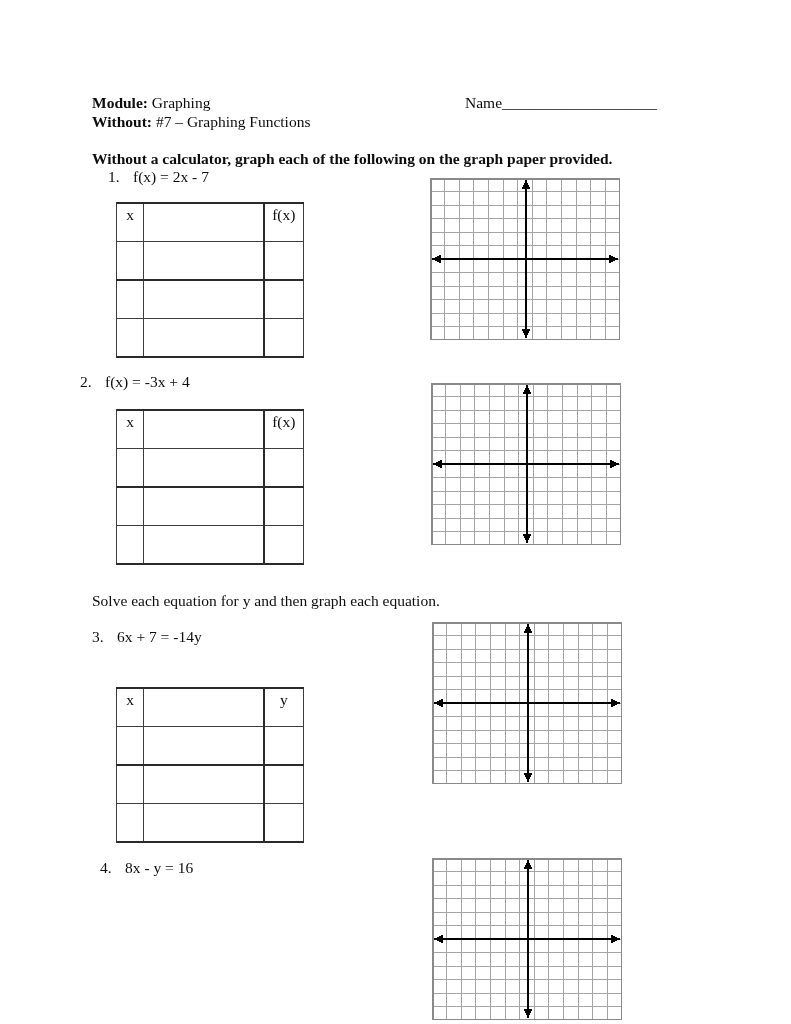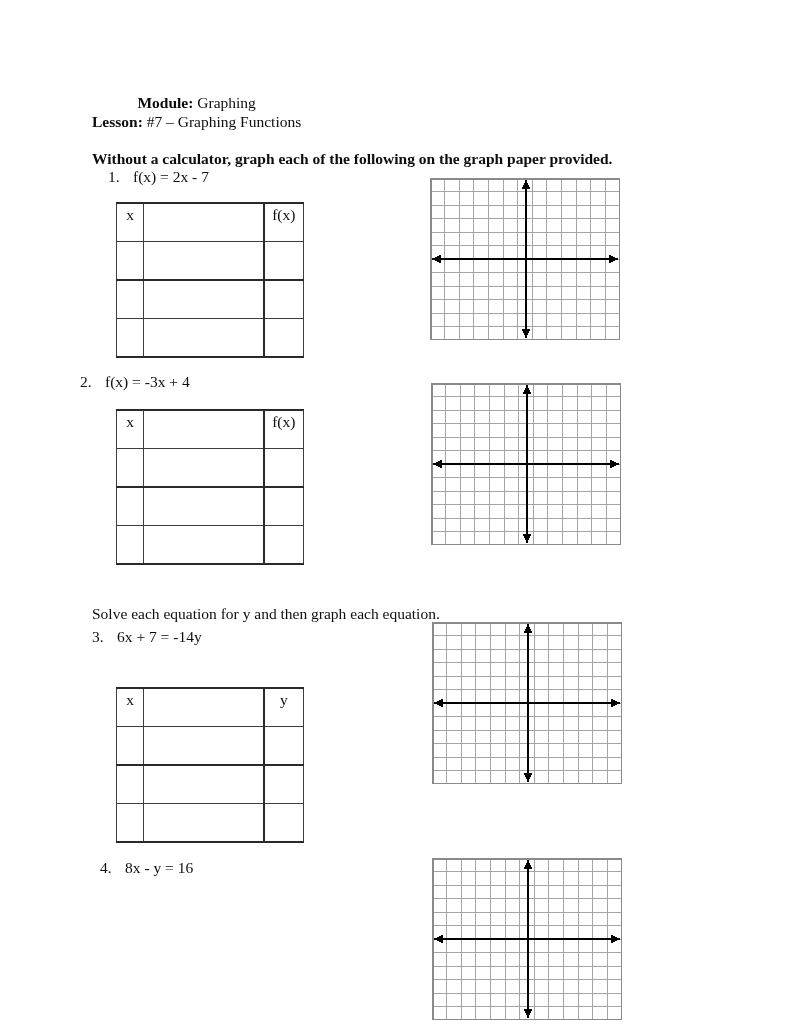--- a/index.html
+++ b/index.html
@@ -33,26 +33,27 @@
   table.wtable tr.rlast td{border-bottom:2.5px solid #2a2a2a;}
   table.wtable td.last{border-left:2.5px solid #2a2a2a;}
   .grid-box{width:190px;height:162px;}
   .grid-box svg{display:block;}
 </style>
 </head>
 <body>
 
 <div class="page">
 
-  <div class="abs" style="left:92px;top:93px;text-align:center;">
+  <div class="abs" style="left:92px;top:93px;">
     <div class="line"><span class="b">Module:</span> <span>Graphing</span></div>
-    <div class="line"><span class="b">Lesson:</span> <span>#7 – Graphing Functions</span></div>
+    <div class="line"><span class="b">Without:</span> <span>#7 – Graphing Functions</span></div>
   </div>
 
   <div class="abs" style="left:465px;top:93px;">
+    <div class="line">Name____________________</div>
   </div>
 
   <div class="abs line" style="left:92px;top:149px;font-weight:bold;">Without a calculator, graph each of the following on the graph paper provided.</div>
 
   <div class="abs line" style="left:92px;top:167px;margin-left:16px;">
     <span class="pnum">1.</span><span>f(x) = 2x - 7</span>
   </div>
 
   <table class="wtable abs" style="left:116px;top:202px;">
     <colgroup>
@@ -189,21 +190,21 @@
         <rect x="0.75" y="0.75" width="188.5" height="160.5" fill="none" stroke="#8a8a8a" stroke-width="1.5"></rect>
         <line x1="8" y1="81" x2="182" y2="81" stroke="#000000" stroke-width="2.6"></line>
         <polygon points="1,81 11,76.8 11,85.2" fill="#000000"></polygon>
         <polygon points="189,81 179,76.8 179,85.2" fill="#000000"></polygon>
         <line x1="96" y1="8" x2="96" y2="154" stroke="#000000" stroke-width="2.6"></line>
         <polygon points="96,1 91.8,11 100.2,11" fill="#000000"></polygon>
         <polygon points="96,161 91.8,151 100.2,151" fill="#000000"></polygon>
       </svg>
     </div>
 
-  <div class="abs line" style="left:92px;top:591px;margin-top:13px;">Solve each equation for y and then graph each equation.</div>
+  <div class="abs line" style="left:92px;top:591px;">Solve each equation for y and then graph each equation.</div>
 
   <div class="abs line" style="left:92px;top:613px;margin-top:14px;">
     <span class="pnum">3.</span><span>6x + 7 = -14y</span>
   </div>
 
   <table class="wtable abs" style="left:116px;top:687px;">
     <colgroup>
         <col class="c1">
         <col class="c2">
         <col class="c3">

